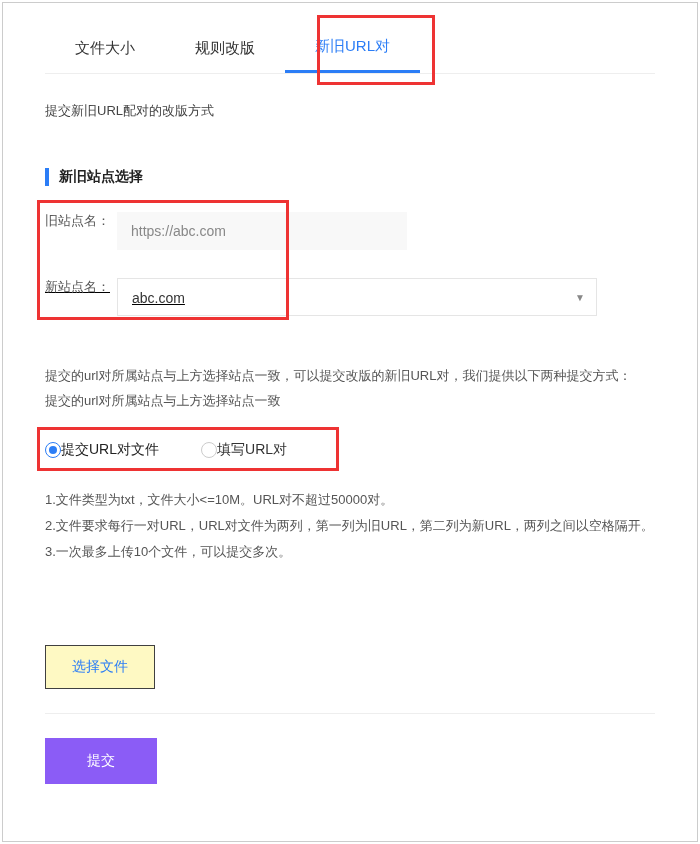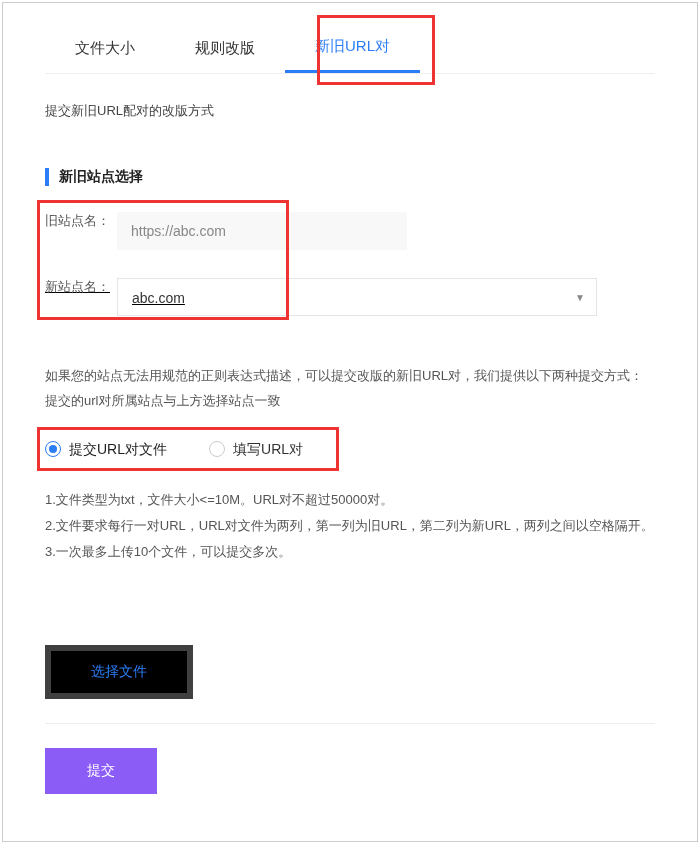--- a/index.html
+++ b/index.html
@@ -128,21 +128,21 @@
       position: relative;
       margin-bottom: 20px;
     }
     .radio-group {
       display: flex;
       gap: 42px;
       padding: 8px 0;
     }
     .radio-item {
       display: flex;
-      gap: 8px;
+      align-items: center;
       font-size: 14px;
       color: #333;
       cursor: pointer;
     }
     .radio-circle {
       width: 16px;
       height: 16px;
       border: 1px solid #ccc;
       border-radius: 50%;
       display: inline-flex;
@@ -172,23 +172,23 @@
       pointer-events: none;
     }
     .rules {
       font-size: 13px;
       color: #555;
       line-height: 2;
       margin-bottom: 80px;
     }
     .file-btn {
       display: inline-block;
-      padding: 12px 40px;
-      border: 6px solid #404040;
-      background: #000000;
+      padding: 12px 26px;
+      border: 1px solid #404040;
+      background: #fef9c3;
       color: #2b7df6;
       font-size: 14px;
       cursor: pointer;
       margin-bottom: 24px;
     }
     .divider {
       border-top: 1px solid #eee;
       margin-bottom: 24px;
     }
     .submit-btn {
@@ -226,21 +226,21 @@
       <div class="select-wrapper">
         <div class="form-select">abc.com</div>
         <span class="select-arrow">▼</span>
       </div>
     </div>
     <div class="red-box-2"></div>
   </div>
 
 
   <div class="desc">
-    <div>如果您的站点无法用规范的正则表达式描述，可以提交改版的新旧URL对，我们提供以下两种提交方式：</div>
+    <div>提交的url对所属站点与上方选择站点一致，可以提交改版的新旧URL对，我们提供以下两种提交方式：</div>
     <div>提交的url对所属站点与上方选择站点一致</div>
   </div>
 
   <div class="radio-wrapper">
     <div class="radio-group">
       <label class="radio-item active">
         <span class="radio-circle checked">
             <span class="radio-dot"></span>
           </span>
         <span>提交URL对文件</span>

